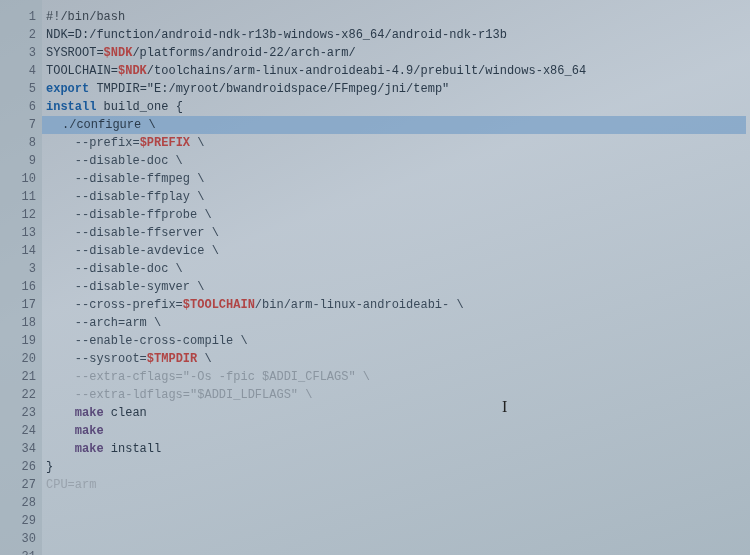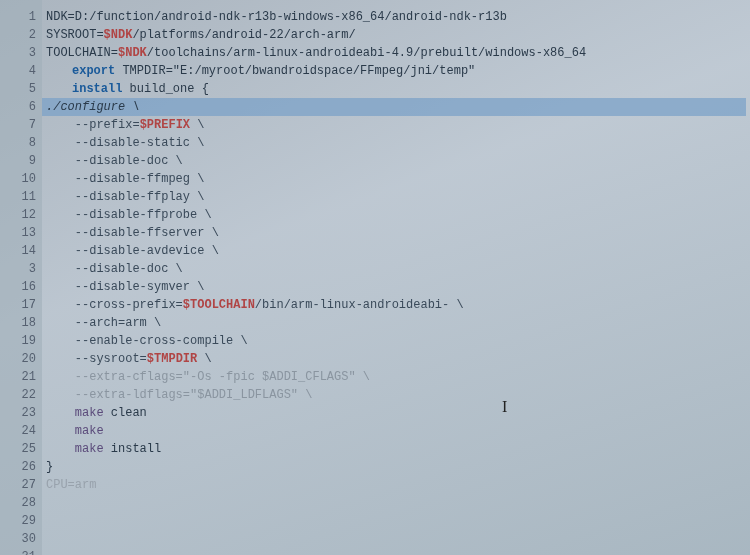--- a/index.html
+++ b/index.html
@@ -31,29 +31,28 @@
     flex: 1;
     padding: 8px 4px;
     line-height: 1.5;
     position: relative;
   }
   .line { white-space: pre; height: 1.5em; }
   .ln { height: 1.5em; }
   .highlight-line {
     background: rgba(120,160,200,0.7);
     margin-left: -4px;
-    padding-left: 4px;
-    font-style: italic;
+    padding-left: 20px;
   }
   .t-she { color: #3a4550; }
   .t-var { color: #2a3a4a; }
   .t-ref { color: #b04545; font-weight: 600; }
-  .t-kw  { color: #1a5a9a; font-weight: 600; margin-left: 26px; }
+  .t-kw  { color: #1a5a9a; font-weight: 600; }
   .t-opt { color: #3a4a5a; }
-  .t-mk  { color: #5a4a7a; font-weight: 400; }
+  .t-mk  { color: #5a4a7a; font-weight: 700; }
   .t-faint { color: #8a95a0; }
   .t-faint2 { color: #98a2ac; }
   .ibeam {
     position: absolute;
     font-family: serif;
     font-size: 16px;
     color: #222;
     pointer-events: none;
   }
 </style>
@@ -79,38 +78,38 @@
       <div class="ln">3</div>
       <div class="ln">16</div>
       <div class="ln">17</div>
       <div class="ln">18</div>
       <div class="ln">19</div>
       <div class="ln">20</div>
       <div class="ln">21</div>
       <div class="ln">22</div>
       <div class="ln">23</div>
       <div class="ln">24</div>
-      <div class="ln">25</div>
+      <div class="ln">34</div>
       <div class="ln">26</div>
       <div class="ln">27</div>
       <div class="ln">28</div>
       <div class="ln">29</div>
       <div class="ln">30</div>
       <div class="ln">31</div>
     </div>
   <div class="code" id="code">
     <span class="ibeam" id="ibeam" style="top: 395px; left: 460px;">I</span>
+  <div class="line"><span class="t-she">#!/bin/bash</span></div>
       <div class="line"><span class="t-var">NDK=D:/function/android-ndk-r13b-windows-x86_64/android-ndk-r13b</span></div>
       <div class="line"><span class="t-var">SYSROOT=</span><span class="t-ref">$NDK</span><span class="t-var">/platforms/android-22/arch-arm/</span></div>
       <div class="line"><span class="t-var">TOOLCHAIN=</span><span class="t-ref">$NDK</span><span class="t-var">/toolchains/arm-linux-androideabi-4.9/prebuilt/windows-x86_64</span></div>
       <div class="line"><span class="t-kw">export</span><span class="t-var"> TMPDIR="E:/myroot/bwandroidspace/FFmpeg/jni/temp"</span></div>
       <div class="line"><span class="t-kw">install</span><span class="t-var"> build_one {</span></div>
       <div class="line highlight-line"><span class="t-var">./configure \</span></div>
       <div class="line"><span class="t-opt">    --prefix=</span><span class="t-ref">$PREFIX</span><span class="t-opt"> \</span></div>
-      <div class="line"><span class="t-opt">    --disable-static \</span></div>
       <div class="line"><span class="t-opt">    --disable-doc \</span></div>
       <div class="line"><span class="t-opt">    --disable-ffmpeg \</span></div>
       <div class="line"><span class="t-opt">    --disable-ffplay \</span></div>
       <div class="line"><span class="t-opt">    --disable-ffprobe \</span></div>
       <div class="line"><span class="t-opt">    --disable-ffserver \</span></div>
       <div class="line"><span class="t-opt">    --disable-avdevice \</span></div>
       <div class="line"><span class="t-opt">    --disable-doc \</span></div>
       <div class="line"><span class="t-opt">    --disable-symver \</span></div>
       <div class="line"><span class="t-opt">    --cross-prefix=</span><span class="t-ref">$TOOLCHAIN</span><span class="t-opt">/bin/arm-linux-androideabi- \</span></div>
       <div class="line"><span class="t-opt">    --arch=arm \</span></div>

